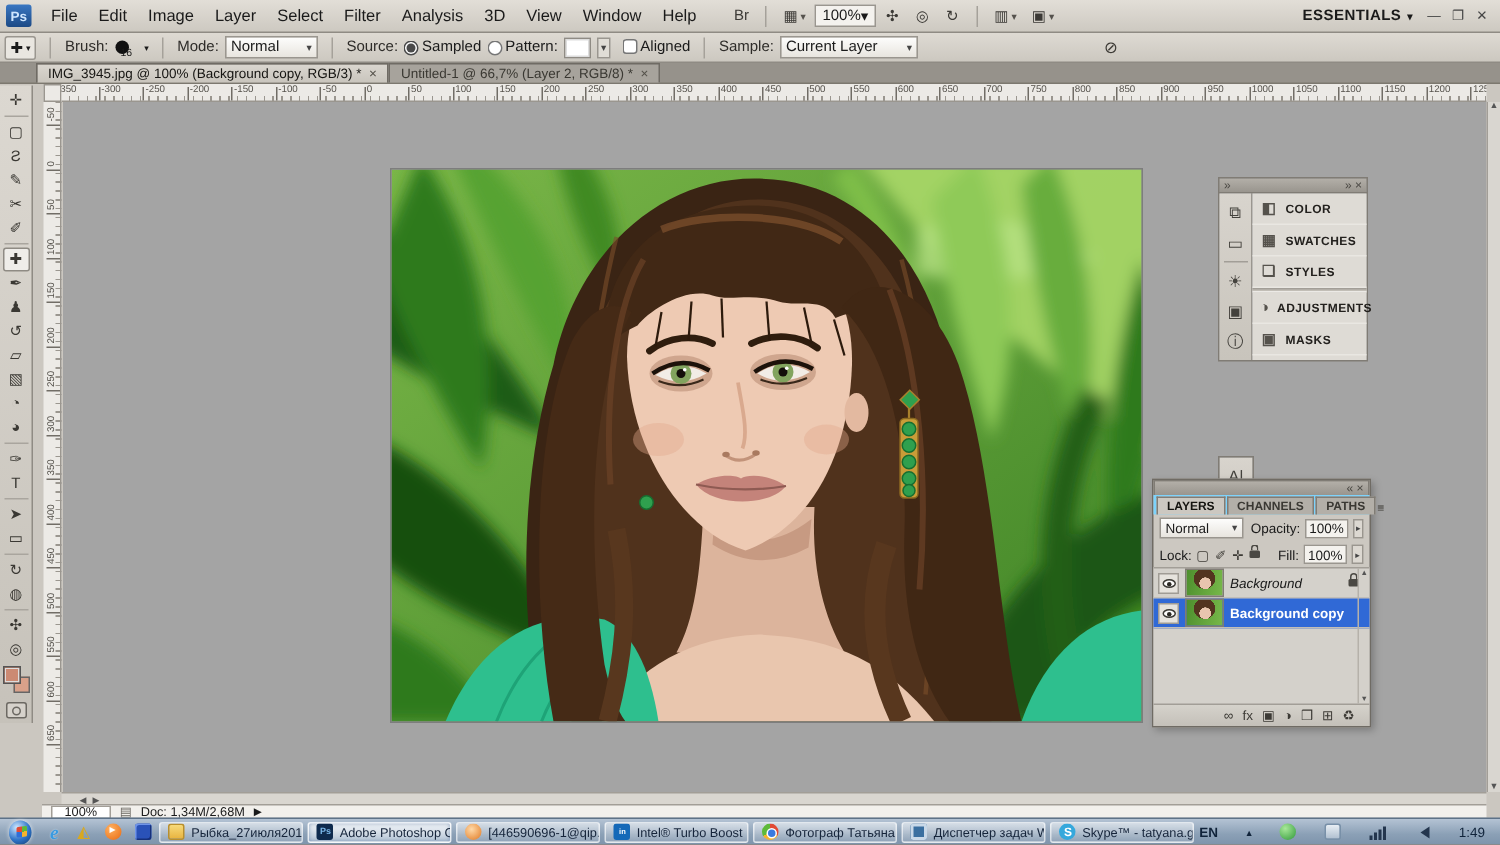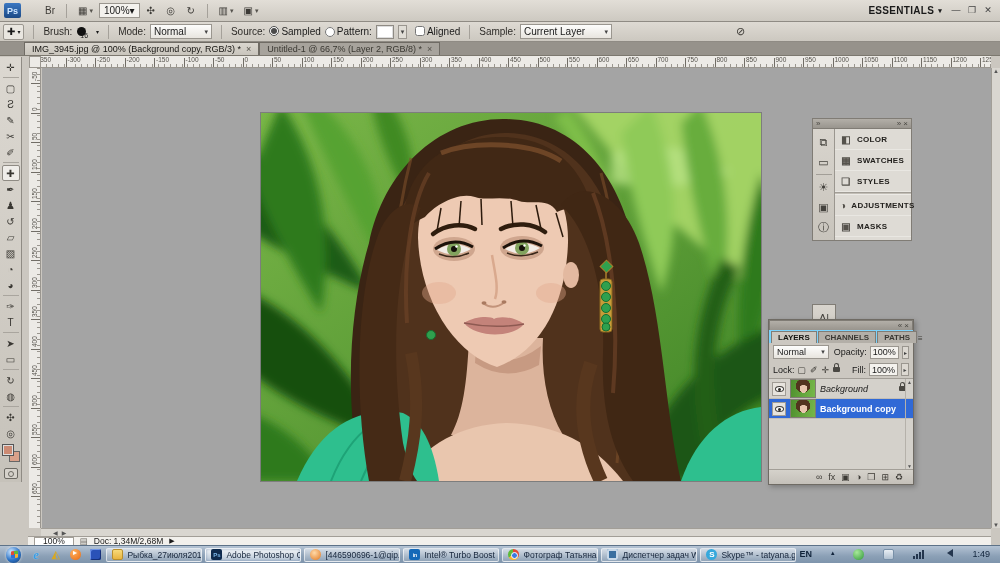--- a/index.html
+++ b/index.html
@@ -140,38 +140,51 @@
   .taskbtn.active{background:linear-gradient(rgba(255,255,255,.85),rgba(230,240,250,.5));box-shadow:inset 0 0 3px rgba(90,120,160,.6);}
   .tbico{width:11px;height:11px;border-radius:2px;flex:none;display:flex;align-items:center;justify-content:center;font-size:6px;color:#fff;}
   .tbico.folder{background:linear-gradient(#f7da7a,#e8b440);border:1px solid #b98f2c;}
   .tbico.photoshop{background:#0e2a4d;color:#7ab6e8;font-weight:bold;}
   .tbico.qip{background:radial-gradient(circle at 40% 35%,#ffd9a8,#e07820);border-radius:50%;}
   .tbico.intel{background:#1569b8;color:#fff;font-weight:bold;font-size:5px;}
   .tbico.chrome{border-radius:50%;background:conic-gradient(#e14a35 0 33%,#f7b32b 0 66%,#5eba3a 0);position:relative;}
   .tbico.chrome::after{content:"";position:absolute;left:3px;top:3px;width:5px;height:5px;border-radius:50%;background:#3a7ae0;border:1px solid #fff;}
   .tbico.taskmgr{background:#3a6fa0;box-shadow:inset 0 0 0 2px #c8d8e8;}
   .tbico.skype{background:#35a8dc;border-radius:50%;color:#fff;font-weight:bold;font-size:8px;}
-  .tray{margin-left:auto;display:flex;align-items:flex-start;gap:19px;padding-right:8px;font-size:9px;color:#10233a;}
+  .tray{margin-left:auto;display:flex;align-items:center;gap:19px;padding-right:8px;font-size:9px;color:#10233a;}
   .tray .lang{font-weight:bold;}
   .tray .hid{font-size:7px;}
   .trayico{width:11px;height:11px;border-radius:50%;}
   .trayico.green{background:radial-gradient(circle at 35% 30%,#a8e89a,#2f9838);}
   .trayico.gray{border-radius:2px;background:linear-gradient(#e8eef4,#b0c0d0);border:1px solid #7890a8;}
   .sig{display:flex;align-items:flex-end;gap:1px;height:10px;}
   .sig i{width:2px;background:#24364e;display:block;}
   .spk{width:0;height:0;border:4px solid transparent;border-right:6px solid #24364e;position:relative;top:0;}
   .time{font-size:9px;}
 </style>
 </head>
 <body>
 
 <div id="app">
 
   <div class="menubar">
     <div class="ps-logo">Ps</div>
+    <div id="menus" style="display:flex">
+        <div class="menu-item">File</div>
+        <div class="menu-item">Edit</div>
+        <div class="menu-item">Image</div>
+        <div class="menu-item">Layer</div>
+        <div class="menu-item">Select</div>
+        <div class="menu-item">Filter</div>
+        <div class="menu-item">Analysis</div>
+        <div class="menu-item">3D</div>
+        <div class="menu-item">View</div>
+        <div class="menu-item">Window</div>
+        <div class="menu-item">Help</div>
+      </div>
     <div class="appbar" id="appbar">
         <div class="appbtn">
           <span>Br</span>
         </div>
         <div class="vsep"></div>
         <div class="appbtn">
           <span>▦</span>
           <span class="dd">▾</span>
         </div>
         <div class="zoombox">
@@ -219,21 +232,21 @@
     <span class="brushsz">16</span>
     <span class="dd" style="font-size:6px">▾</span>
     <div class="vsep"></div>
     <span class="pslabel">Mode:</span>
     <div class="select" style="width:62px">
       <span>Normal</span>
         <span class="dd">▾</span>
     </div>
     <div class="vsep"></div>
     <span class="pslabel">Source:</span>
-    <label style="display:flex;align-items:flex-start">
+    <label style="display:flex;align-items:flex-end">
       <input type="radio" name="src" checked="" style="">
       <span>Sampled</span>
     </label>
     <label style="display:flex;align-items:center">
       <input type="radio" name="src" style="">
       <span>Pattern:</span>
     </label>
     <div class="patternbox"></div>
     <div class="minidd">▾</div>
     <label style="display:flex;align-items:flex-start;margin-left:4px">

